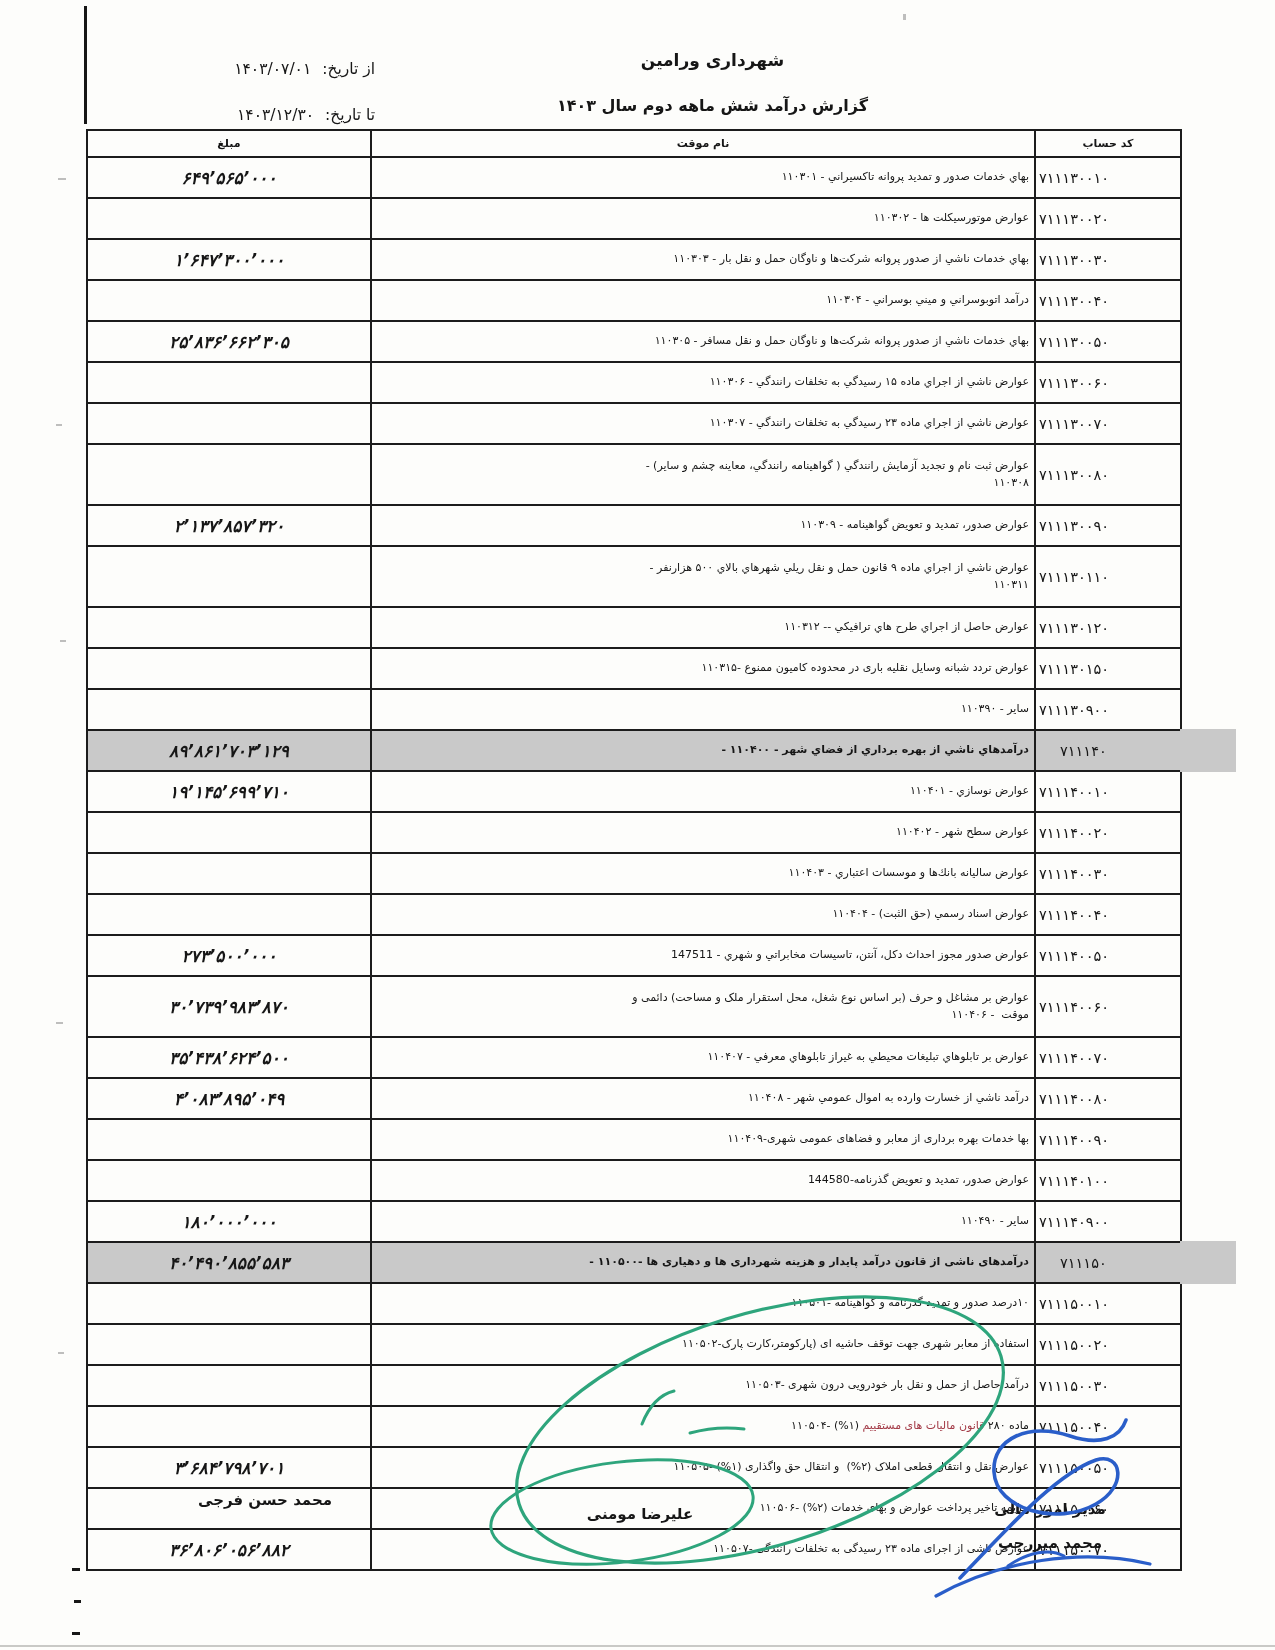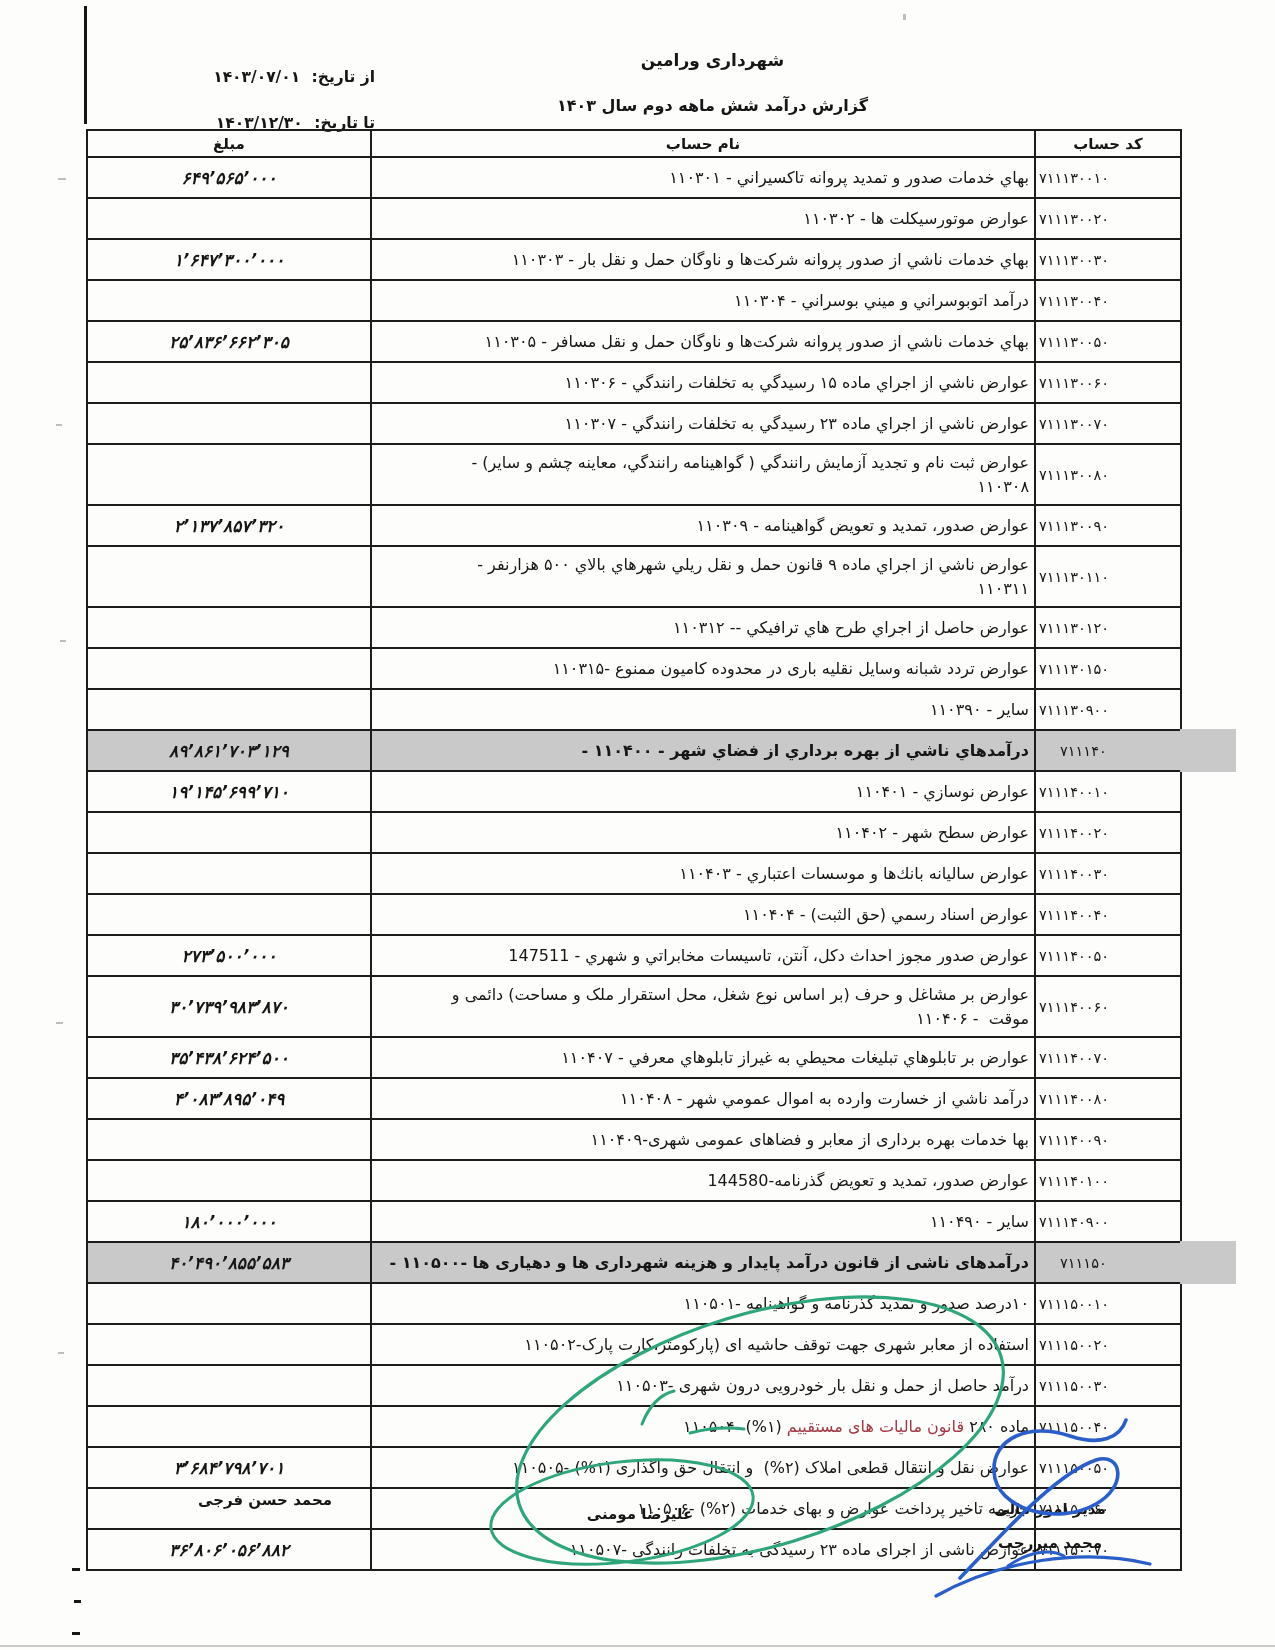--- a/index.html
+++ b/index.html
@@ -9,31 +9,31 @@
     font-family:"DejaVu Sans",sans-serif;
     color:#161616;overflow:hidden;
     --ink-green:#2ea57c;--ink-blue:#2a5ec9;--ink-red:#a23844;--hl:#c9c9c9;
   }
   .page{position:absolute;inset:0;}
   
   .org-name{position:absolute;top:50px;left:0;width:1275px;text-align:center;
     font-size:17px;font-weight:700;letter-spacing:.2px;transform:translateX(75px);}
   .report-title{position:absolute;top:96px;left:0;width:1275px;text-align:center;
     font-size:16px;font-weight:700;transform:translateX(75px);}
-  .dates{position:absolute;top:68px;left:140px;width:235px;font-size:15.5px;font-weight:700;}
+  .dates{position:absolute;top:60px;left:140px;width:235px;font-size:15.5px;font-weight:400;}
   .dates .line{height:27px;margin-bottom:19px;text-align:right;white-space:nowrap;}
   .dates .val{display:inline-block;direction:ltr;unicode-bidi:embed;margin-right:6px;letter-spacing:1px;}
   
   table.acct{position:absolute;top:129px;left:86px;border-collapse:collapse;
     table-layout:fixed;width:1094px;background:transparent;}
   table.acct th,table.acct td{border:2px solid #1c1c1c;vertical-align:middle;overflow:visible;}
-  table.acct th{height:25px;font-size:15px;font-weight:700;text-align:center;padding:0;}
+  table.acct th{height:25px;font-size:11px;font-weight:700;text-align:center;padding:0;}
   td.code{font-size:14.5px;text-align:left;padding:0 2px 0 3px;letter-spacing:.5px;
     white-space:nowrap;direction:ltr;}
-  td.name{font-size:16px;text-align:right;padding:2px 5px 2px 8px;line-height:1.5;
+  td.name{font-size:11px;text-align:right;padding:2px 5px 2px 8px;line-height:1.5;
     white-space:pre-wrap;font-weight:500;}
   td.amount{text-align:center;padding:0 4px;}
   td.amount .num{direction:ltr;unicode-bidi:embed;display:inline-block;
     font-size:17px;font-weight:700;letter-spacing:1.5px;font-style:italic;}
   tr.row td{height:35px;}
   tr.row.two td{height:55px;}
   tr.hl td{background:var(--hl);}
   tr.hl td.code{position:relative;padding-left:24px;}
   tr.hl td.code::after{content:"";position:absolute;top:-2px;bottom:-2px;right:-56px;width:56px;
     background:var(--hl);}
@@ -85,21 +85,21 @@
 
   <table class="acct">
     <colgroup>
       <col style="width:146px">
         <col style="width:664px">
         <col style="width:284px">
     </colgroup>
     <thead>
       <tr>
         <th>کد حساب</th>
-        <th>نام حساب</th>
+        <th>نام موقت</th>
         <th>مبلغ</th>
       </tr>
     </thead>
     <tbody>
         <tr class="row">
           <td class="code">۷۱۱۱۳۰۰۱۰</td>
           <td class="name"><span>بهاي خدمات صدور و تمديد پروانه تاکسيراني - ۱۱۰۳۰۱</span></td>
           <td class="amount"><span class="num">۶۴۹’۵۶۵’۰۰۰</span></td>
         </tr>
         <tr class="row">

